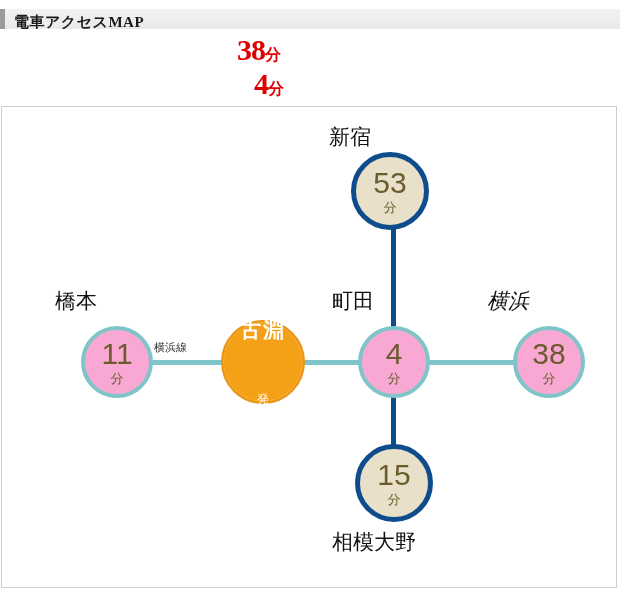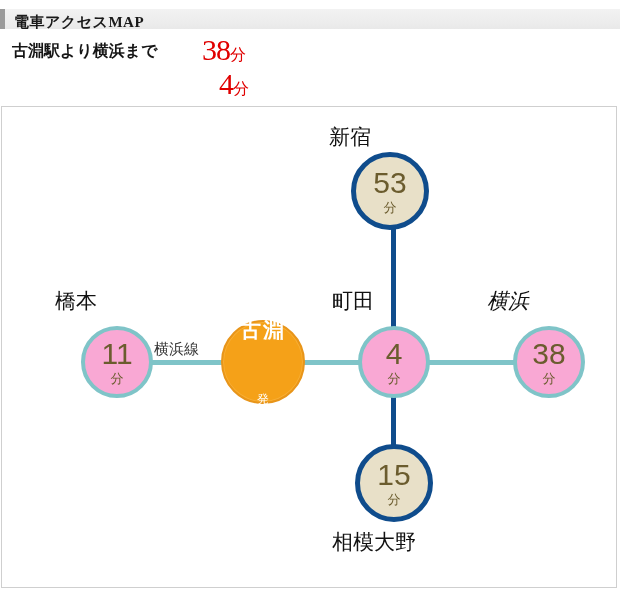--- a/index.html
+++ b/index.html
@@ -39,22 +39,22 @@
   .sum-row{position:absolute;left:12px;width:290px;height:30px;}
   .sum-row.r1{top:8px;}
   .sum-row.r2{top:42px;}
   .sum-label{
     position:absolute;left:0;top:4px;
     font-size:16px;color:#151515;font-weight:bold;
     font-family:"Liberation Serif", serif;white-space:nowrap;
   }
   .sum-value{
     position:absolute;top:-4px;
-    color:#e00000;font-weight:normal;
-    font-family:"Liberation Serif", serif;white-space:nowrap;
+    color:#e00000;font-weight:bold;
+    font-family:"Liberation Serif", serif;white-space:nowrap;margin-left:35px;
   }
   .sum-value .num{font-size:30px;letter-spacing:-1px;}
   .sum-value .unit{font-size:16px;}
   .sum-row.r1 .sum-value{left:190px;}
   .sum-row.r2 .sum-value{left:207px;}
 
   
   .map{
     position:absolute;left:1px;top:106px;width:616px;height:482px;
     background:#ffffff;border:1px solid #cfcfcf;box-sizing:border-box;
@@ -104,37 +104,36 @@
   .st-label{
     position:absolute;
     font-family:"Liberation Serif", serif;
     font-size:21px;color:#111111;white-space:nowrap;
     text-align:left;
   }
   
   .line-label{
     position:absolute;
     font-family:"Liberation Serif", serif;
-    font-size:15px;color:#333333;white-space:nowrap;
+    font-size:11px;color:#333333;white-space:nowrap;
   }
 </style>
 </head>
 <body>
 
 <div class="page">
 
   <div class="header">
     <div class="header-accent"></div>
     <div class="header-title">電車アクセスMAP</div>
   </div>
 
   <div class="summary">
 
     <div class="sum-row r1">
-      <div class="sum-label">古淵駅より横浜まで</div>
       <div class="sum-value">
         <span class="num">38</span><span class="unit">分</span>
       </div>
     </div>
 
     <div class="sum-row r2">
       <div class="sum-value">
         <span class="num">4</span><span class="unit">分</span>
       </div>
     </div>

